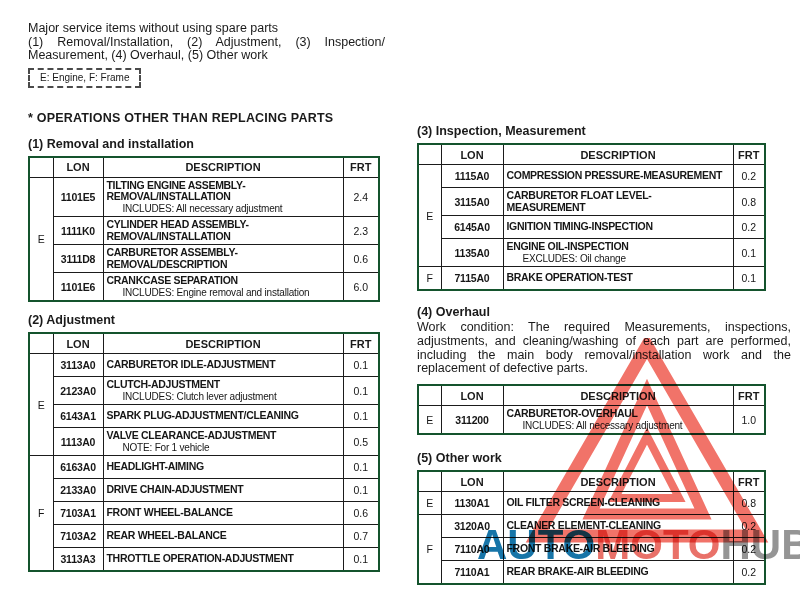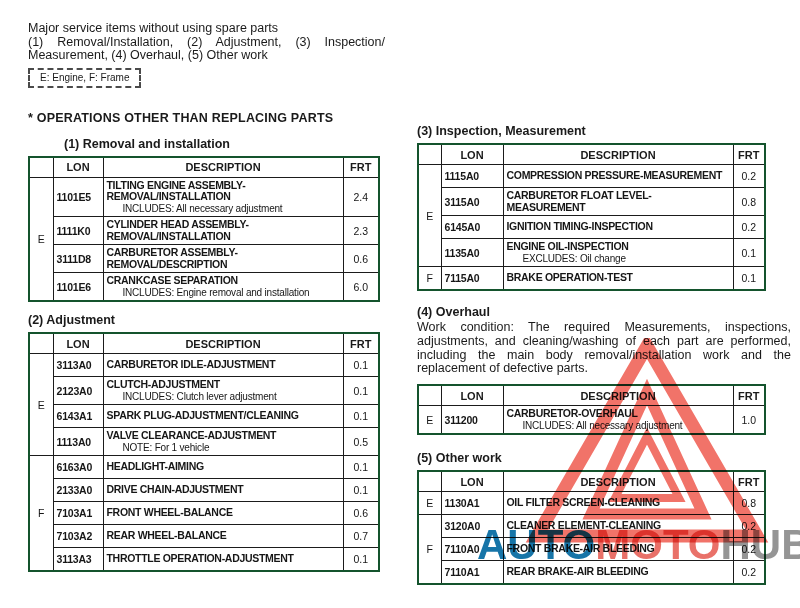--- a/index.html
+++ b/index.html
@@ -16,36 +16,36 @@
   .intro-line{font-size:12.5px;line-height:13.5px;}
   .jl{text-align:justify;text-align-last:justify;}
 
   .legend-box{
     display:inline-block;margin-top:5px;border:2px dashed #4a4a4a;
     padding:1px 10px 2px;font-size:10px;line-height:13px;
   }
   .ops-heading{margin-top:23px;font-weight:bold;font-size:12.5px;letter-spacing:.2px;}
   .sec-title{font-weight:bold;font-size:12.5px;line-height:13px;}
   .sec-sub{font-size:12.5px;line-height:13.5px;margin-top:1px;}
-  .mt-sec1{margin-top:13px;margin-left:36px;}
+  .mt-sec1{margin-top:13px;}
   .mt-sec2{margin-top:12px;}
   .mt-sec4{margin-top:15px;}
   .mt-sec5{margin-top:17px;}
   .para-line{font-size:12.5px;line-height:13.8px;}
   .para-wrap{margin-top:2px;}
 
   table.svc{border-collapse:collapse;table-layout:fixed;margin-top:5px;
     border:2px solid #14532d;}
   table.svc th,table.svc td{border:1px solid #1b1b1b;overflow:hidden;}
   table.svc th{
     font-size:11px;font-weight:bold;text-align:center;height:17px;padding:1px 2px;
   }
   table.svc td{font-size:10.5px;padding:2px 3px;height:18px;vertical-align:middle;color:#161616;}
   td.grp{text-align:center;font-size:11px;}
-  td.lon{text-align:left;font-weight:bold;letter-spacing:-.2px;padding:2px 1px;margin-top:19px;}
+  td.lon{text-align:center;font-weight:bold;letter-spacing:-.2px;padding:2px 1px;margin-top:19px;}
   td.desc{letter-spacing:-.3px;line-height:11.5px;}
   .desc-main{font-weight:bold;}
   .desc-note{font-weight:normal;font-size:10px;letter-spacing:-.2px;margin-left:16px;}
   td.frt{text-align:center;}
 
   .wm{position:absolute;mix-blend-mode:multiply;pointer-events:none;}
   #wm-tri{left:507px;top:338px;width:270px;height:212px;opacity:.85;}
   #wm-tri path{fill:none;stroke-linejoin:miter;}
   #wm-text{
     left:477px;top:523px;font-size:42px;font-weight:bold;line-height:44px;

